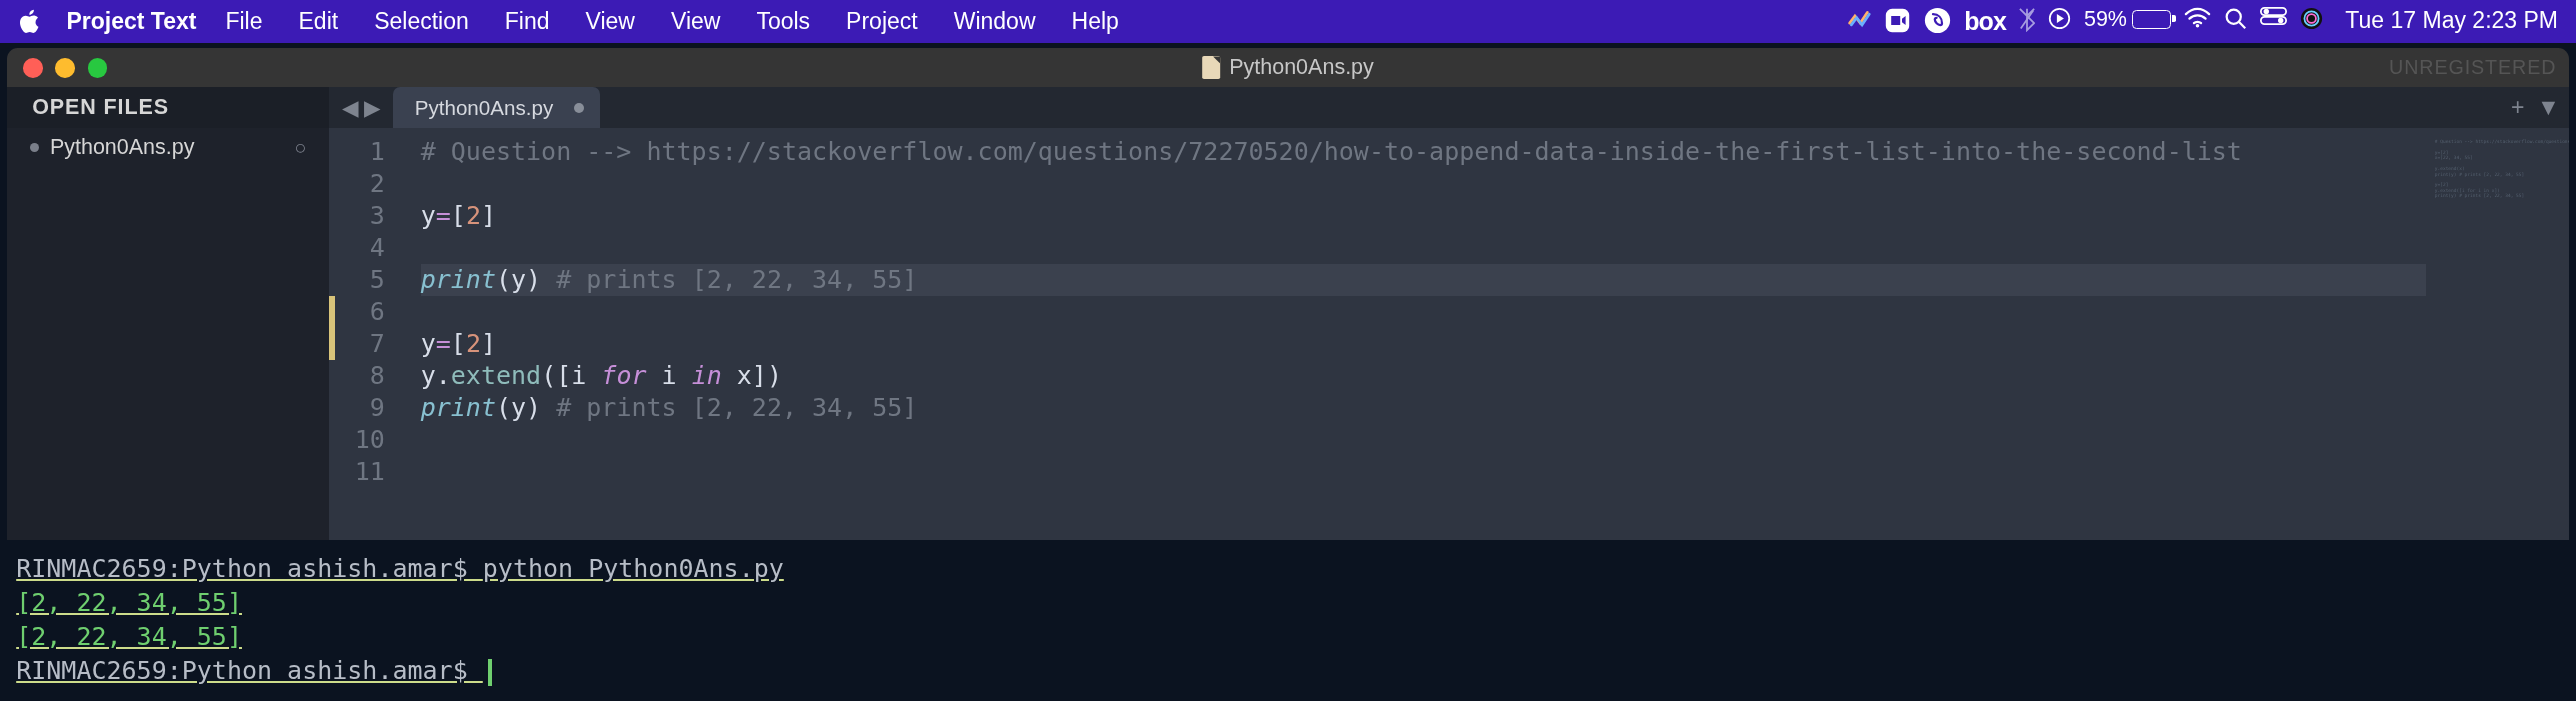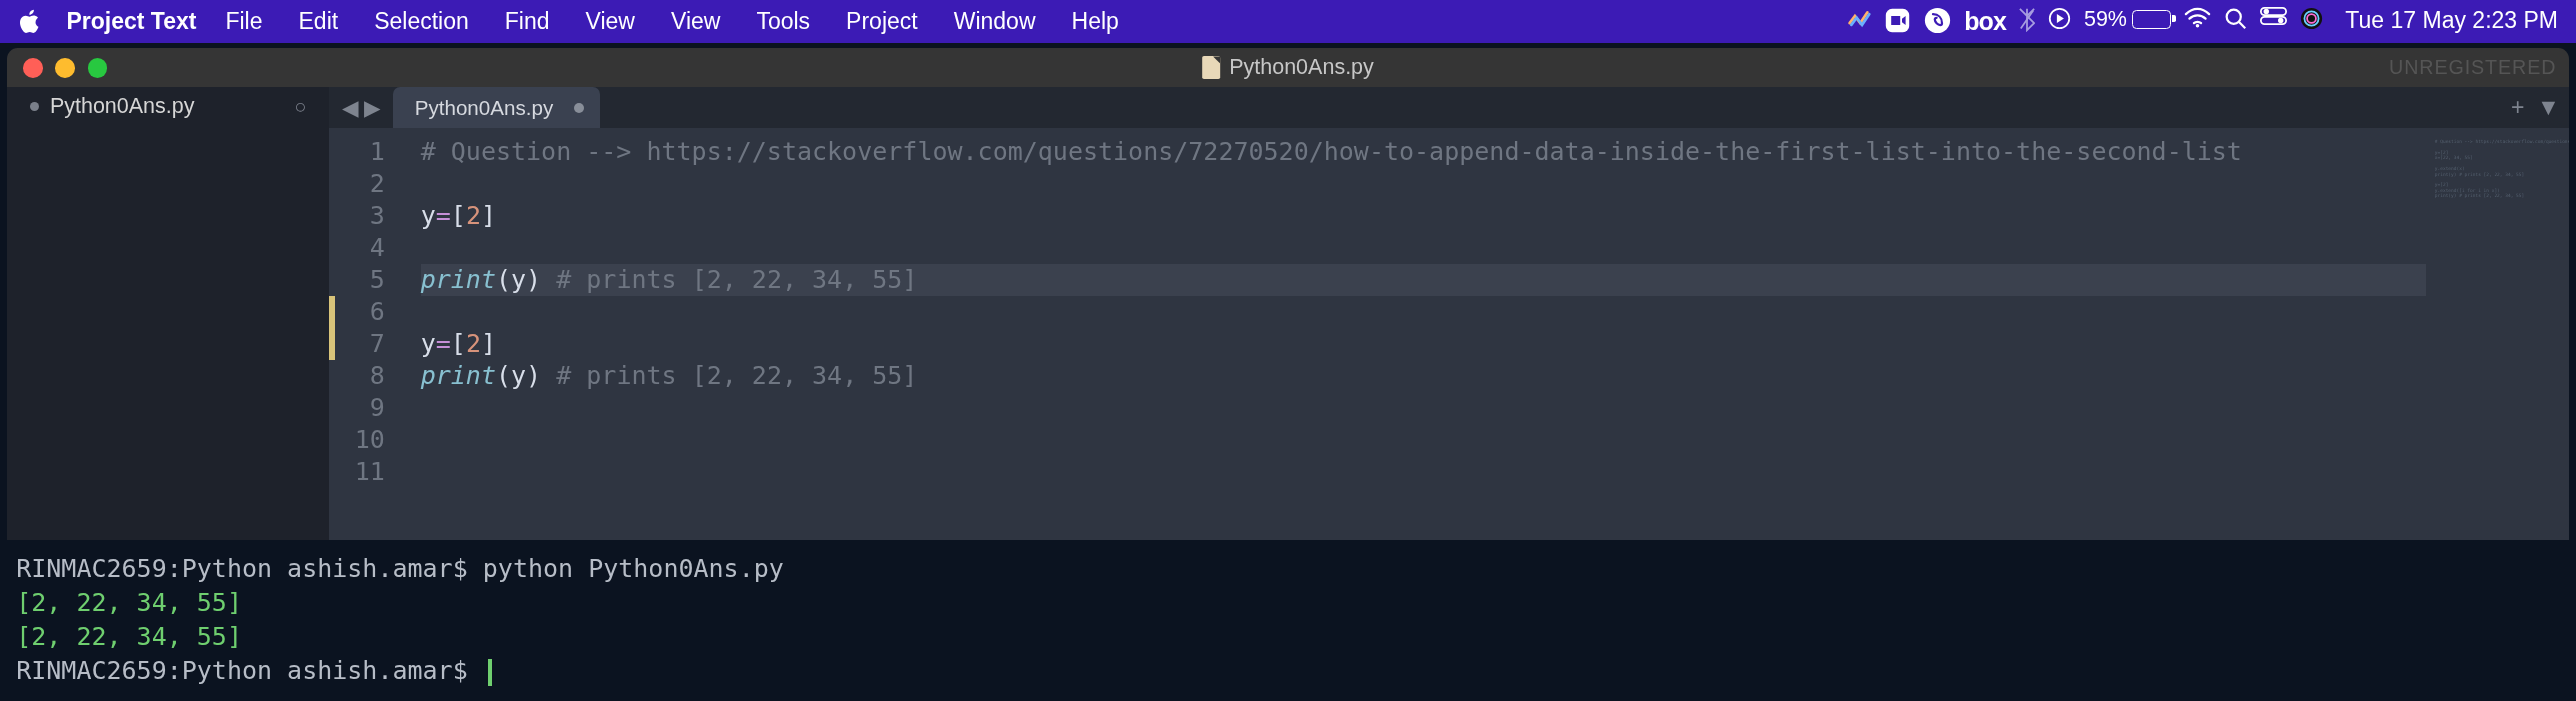--- a/index.html
+++ b/index.html
@@ -171,20 +171,21 @@
   
   .terminal {
     margin: 0 7.2px;
     height: 161px;
     background:#0b1320;
     font-family: "Menlo","Consolas",monospace;
     font-size:25px;
     line-height:34px;
     padding: 12.5px 9px;
     color:#cddc8b;
+    text-decoration:underline;
   }
   .term-prompt { color:#b7bdc7; }
   .term-out { color:#6fcf6f; }
   .term-cursor {
     display:inline-block; width:3.6px; height:27px; background:#6fcf6f; vertical-align:middle; margin-left:5.4px;
   }
 </style>
 </head>
 <body>
 
@@ -283,20 +284,21 @@
   </div>
   <div class="title-center">
     <span class="file-icon"></span>
     <span>Python0Ans.py</span>
   </div>
   <div class="unregistered">UNREGISTERED</div>
 </div>
 
 <div class="app-body">
   <div class="sidebar">
+    <div class="sidebar-header">OPEN FILES</div>
     <div id="sidebar-items">
         <div class="sidebar-item">
           <span class="bullet"></span>
           <span>Python0Ans.py</span>
           <span class="close">○</span>
         </div>
       </div>
   </div>
 
   <div class="editor-area">
@@ -330,20 +332,21 @@
           <div class="ln">11</div>
         </div>
       <div class="code" id="code">
           <div class="line"><span class="cm-comment"># Question --&gt; https://stackoverflow.com/questions/72270520/how-to-append-data-inside-the-first-list-into-the-second-list</span></div>
           <div class="line"></div>
           <div class="line"><span class="cm-var">y</span><span class="cm-op">=</span><span class="cm-punc">[</span><span class="cm-num">2</span><span class="cm-punc">]</span></div>
           <div class="line"></div>
           <div class="line current"><span class="cm-builtin">print</span><span class="cm-punc">(y) </span><span class="cm-comment"># prints [2, 22, 34, 55]</span></div>
           <div class="line"></div>
           <div class="line"><span class="cm-var">y</span><span class="cm-op">=</span><span class="cm-punc">[</span><span class="cm-num">2</span><span class="cm-punc">]</span></div>
+          <div class="line"><span class="cm-var">y</span><span class="cm-punc">.</span><span class="cm-method">extend</span><span class="cm-punc">([i </span><span class="cm-kw">for</span><span class="cm-punc"> i </span><span class="cm-kw">in</span><span class="cm-punc"> x])</span></div>
           <div class="line"><span class="cm-builtin">print</span><span class="cm-punc">(y) </span><span class="cm-comment"># prints [2, 22, 34, 55]</span></div>
         </div>
       <div class="minimap" id="minimap"># Question --&gt; https://stackoverflow.com/questions/72270520/how-to-append-data-inside-the-first-list-into-the-second-list
 
 y=[2]
 x=[22, 34, 55]
 
 y.extend(x)
 print(y) # prints [2, 22, 34, 55]
 

